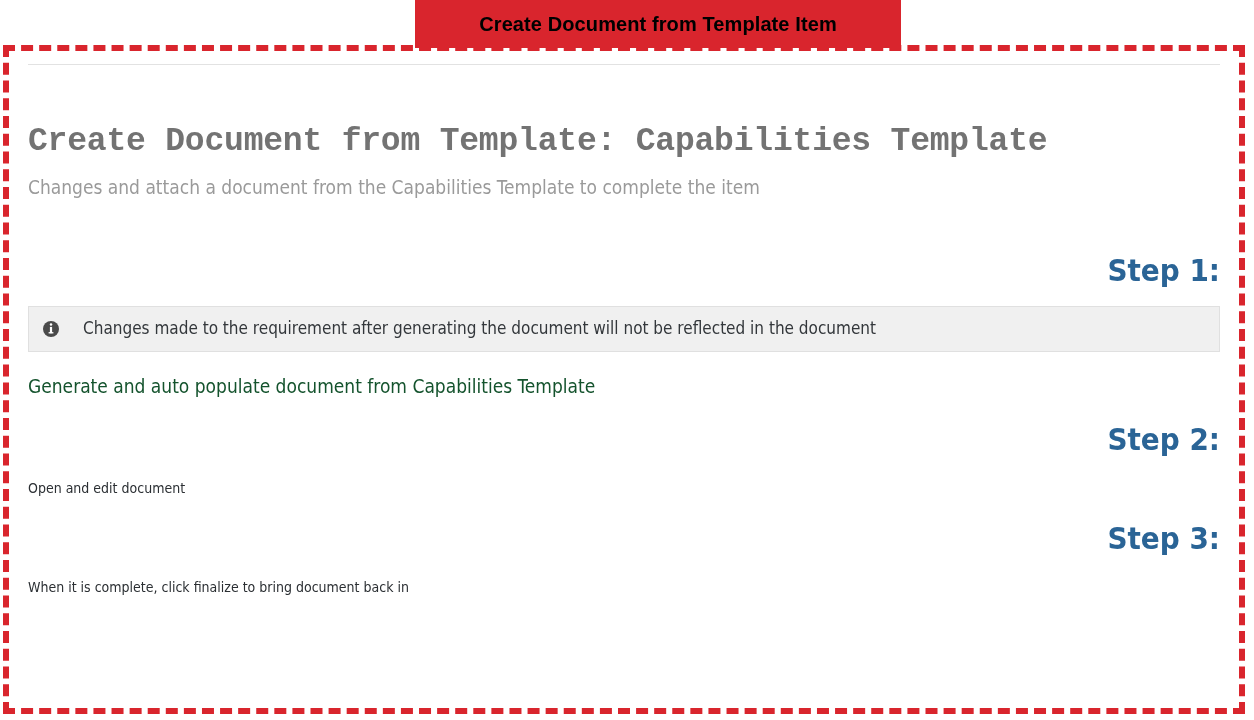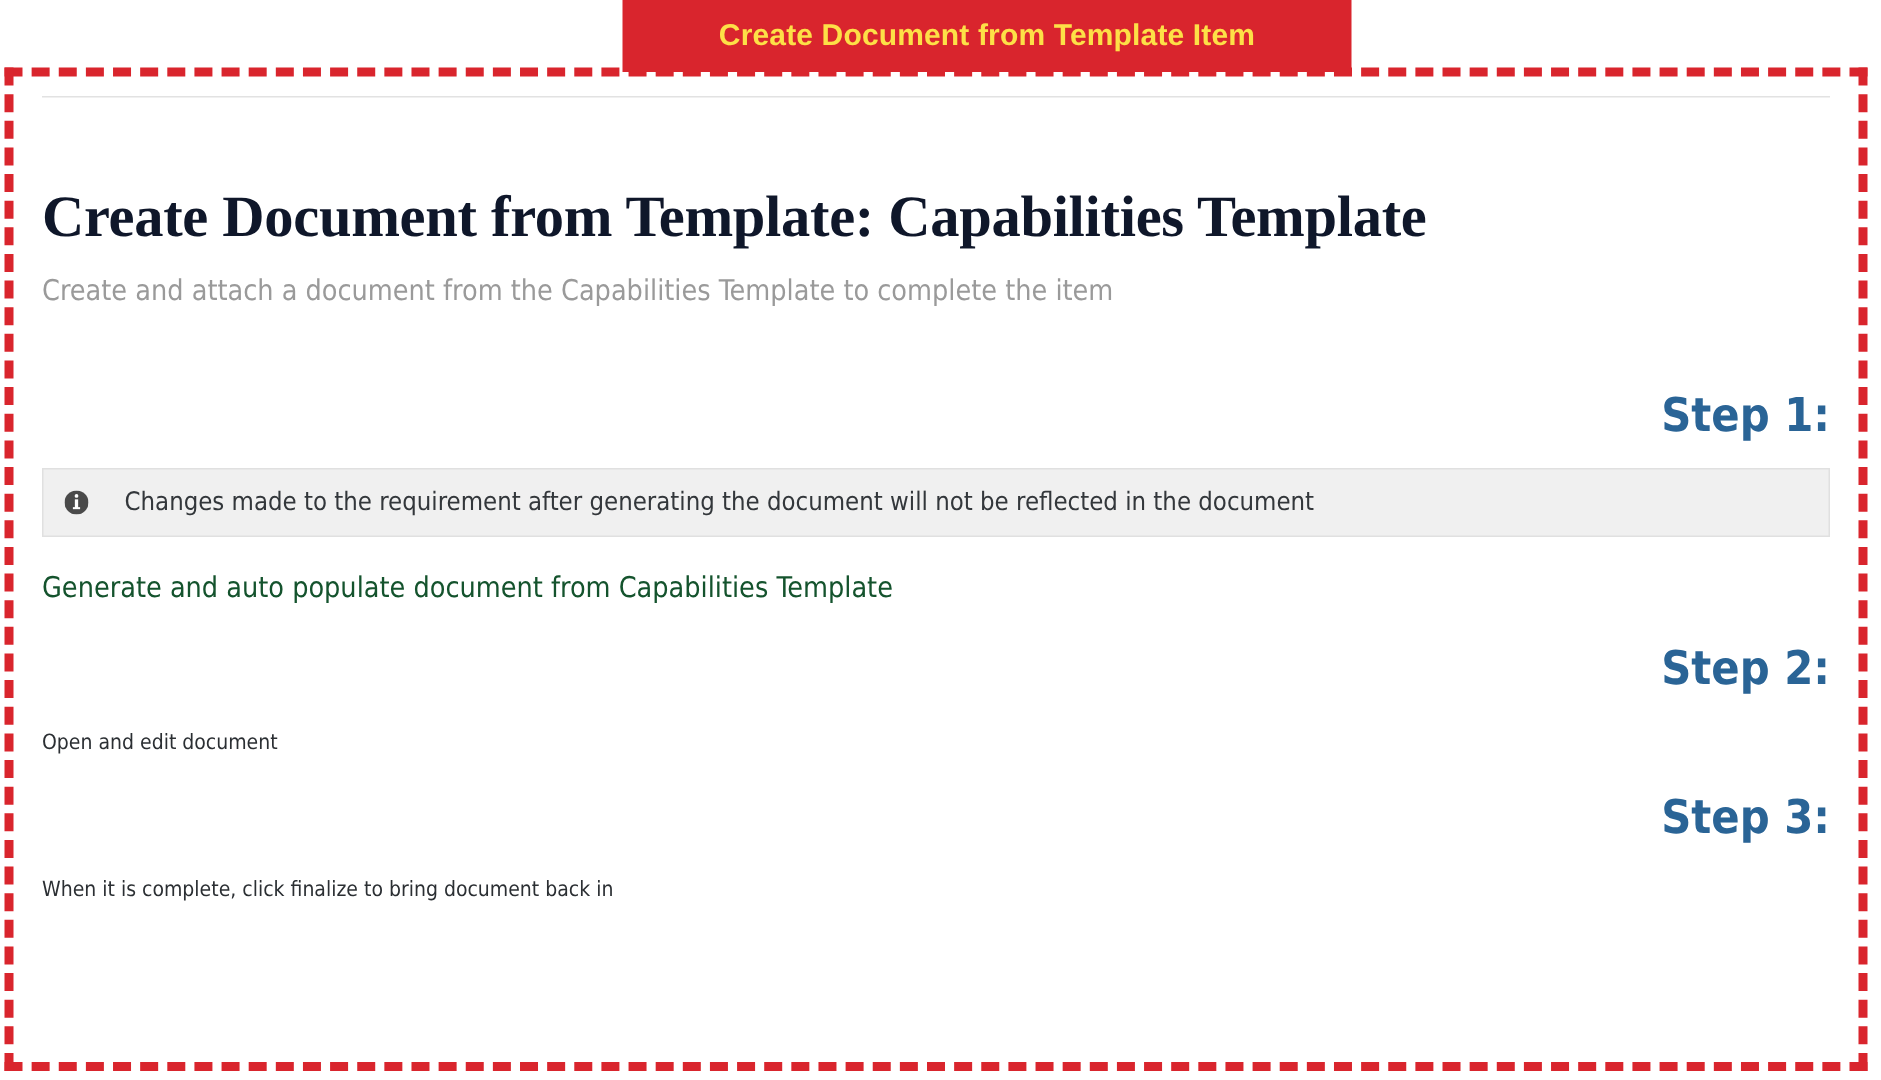--- a/index.html
+++ b/index.html
@@ -23,21 +23,21 @@
     top: 0;
     width: 486px;
     height: 48px;
     background: #d9252d;
     display: flex;
     align-items: center;
     justify-content: center;
     z-index: 30;
   }
   #annotation-banner .banner-label {
-    color: #fde047;
+    color: #000000;
     font-family: "Liberation Sans", "DejaVu Sans", sans-serif;
     font-weight: bold;
     font-size: 20px;
     letter-spacing: 0.1px;
     white-space: nowrap;
     line-height: 1;
   }
 
   
   #highlight-frame {
@@ -84,24 +84,24 @@
     border: 0;
   }
 
   .body-region {
     padding: 0 19px;
   }
 
   .doc-heading {
     margin: 0;
     padding: 59px 0 0 0;
-    font-family: Liberation Serif, serif;
-    font-size: 39px;
-    font-weight: bold;
-    color: #0f172a;
+    font-family: Liberation Mono, monospace;
+    font-size: 33px;
+    font-weight: bold;
+    color: #737373;
     letter-spacing: -0.2px;
     line-height: 1.1;
   }
 
   .doc-subheading {
     margin: 0;
     padding: 16px 0 0 0;
     font-family: "DejaVu Sans Condensed", "Liberation Sans Narrow", "Liberation Sans", sans-serif;
     font-size: 19px;
     font-weight: normal;
@@ -174,21 +174,21 @@
 
 <div id="page-content">
 
 
   <hr class="title-rule">
 
   <div class="body-region">
 
     <h2 class="doc-heading">Create Document from Template: Capabilities Template</h2>
 
-    <p class="doc-subheading">Create and attach a document from the Capabilities Template to complete the item</p>
+    <p class="doc-subheading">Changes and attach a document from the Capabilities Template to complete the item</p>
 
     
     <h3 class="step-heading step-1">Step 1:</h3>
 
     <div class="info-alert">
       <svg class="info-icon" viewBox="0 0 16 16" aria-hidden="true">
         <circle cx="8" cy="8" r="8" fill="#4a4a4a"></circle>
         <circle cx="8" cy="3.6" r="1.25" fill="#ffffff"></circle>
         <rect x="6.9" y="5.9" width="2.2" height="6.3" fill="#ffffff"></rect>
         <rect x="5.6" y="11.1" width="4.8" height="1.35" fill="#ffffff"></rect>

